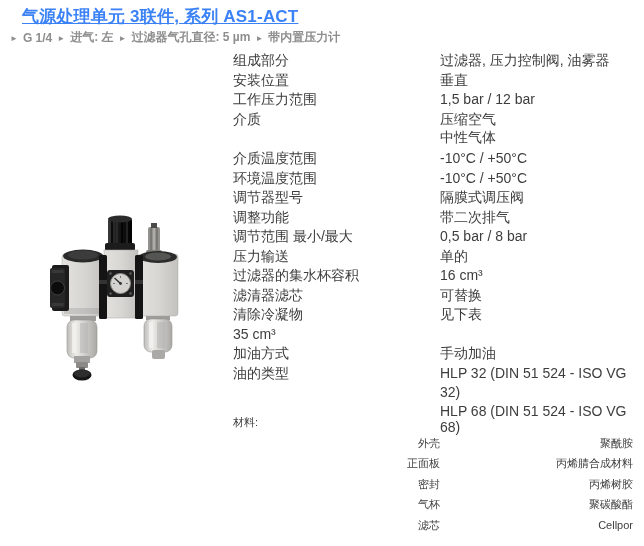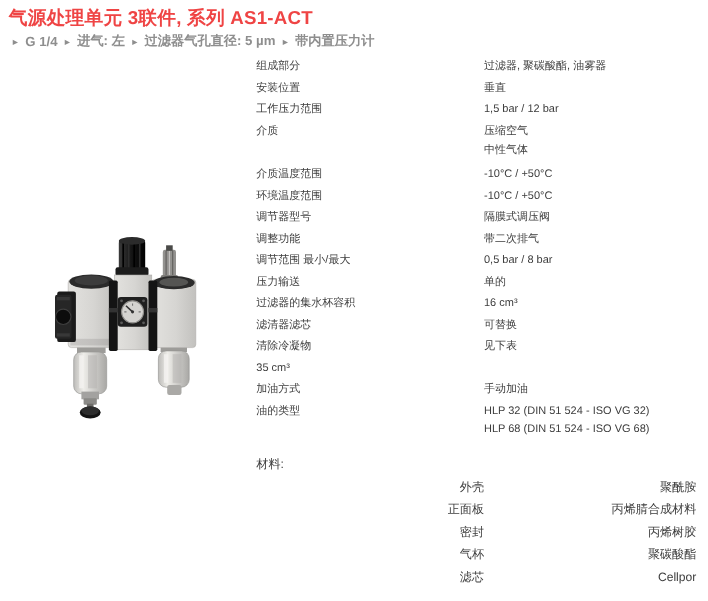--- a/index.html
+++ b/index.html
@@ -4,34 +4,34 @@
 <style>
   html,body{margin:0;padding:0;}
   body{
     width:644px;height:546px;position:relative;overflow:hidden;
     background:#ffffff;
     font-family:"Liberation Sans","DejaVu Sans",sans-serif;
     color:#3d3d3d;
     -webkit-font-smoothing:antialiased;
   }
   .page-title{
-    position:absolute;left:8px;top:5px;
-    font-size:17px;font-weight:bold;color:#ef4444;
-    white-space:nowrap;letter-spacing:0.2px;
+    position:absolute;left:22px;top:5px;
+    font-size:17px;font-weight:bold;color:#3b82f6;
+    white-space:nowrap;letter-spacing:0.2px;text-decoration:underline;
   }
   .breadcrumb{
     position:absolute;left:10px;top:29px;
     font-size:12px;font-weight:bold;color:#8e8e8e;
     display:flex;align-items:center;gap:5px;white-space:nowrap;
   }
   .crumb-bullet{font-size:8px;line-height:1;transform:translateY(0.5px);}
   .photo{position:absolute;left:50px;top:210px;width:132px;height:172px;}
   .specs{
     position:absolute;left:233px;top:51px;width:400px;
-    font-size:10px;
+    font-size:14px;
   }
   .specs .row{display:flex;align-items:flex-start;}
   .specs .row .lbl{width:207px;flex:none;line-height:19.5px;}
   .specs .row .val{flex:1;}
   .specs .row .val .v0{line-height:19.5px;}
   .specs .row .val .v1{line-height:16px;}
   .specs .row.gap-below{margin-bottom:4px;}
   .materials{
     position:absolute;left:233px;top:412px;width:400px;
     font-size:11px;
@@ -164,21 +164,21 @@
       <rect x="107" y="112" width="8" height="26" fill="#b3b2af" opacity="0.5"></rect>
       <rect x="102" y="140" width="13" height="9" rx="2" fill="#aaa9a6"></rect>
     </g>
   </svg>
 </div>
 
 <div class="specs">
   <div class="row">
     <div class="lbl">组成部分</div>
     <div class="val">
-        <div class="v0">过滤器, 聚碳酸酯, 油雾器</div>
+        <div class="v0">过滤器, 压力控制阀, 油雾器</div>
       </div>
   </div>
   <div class="row">
     <div class="lbl">安装位置</div>
     <div class="val">
         <div class="v0">垂直</div>
       </div>
   </div>
   <div class="row">
     <div class="lbl">工作压力范围</div>

